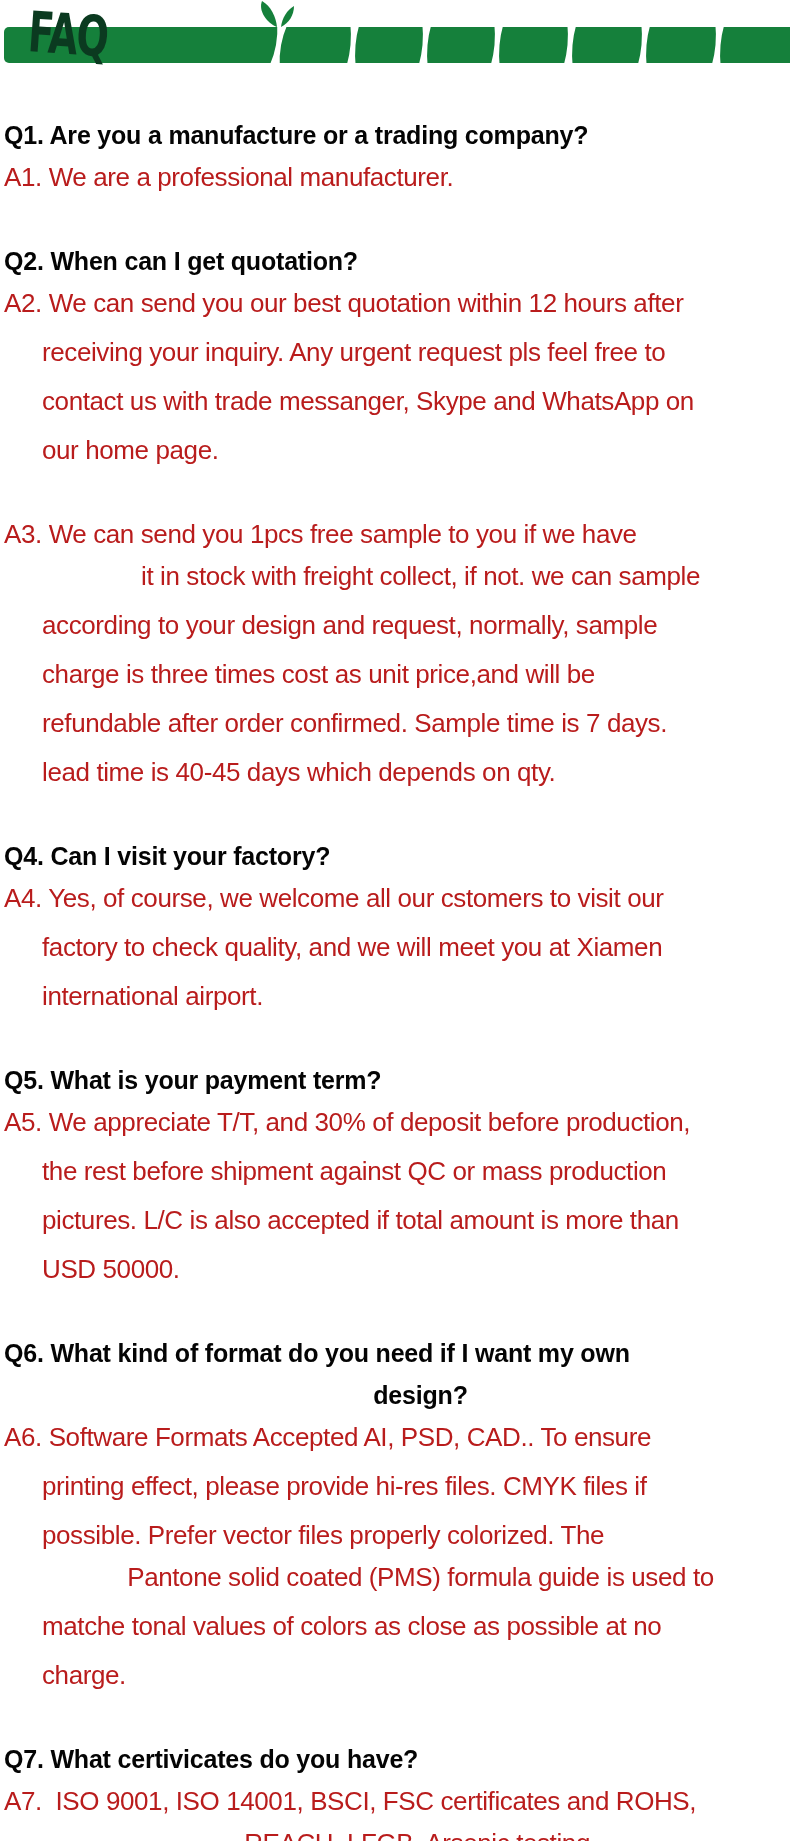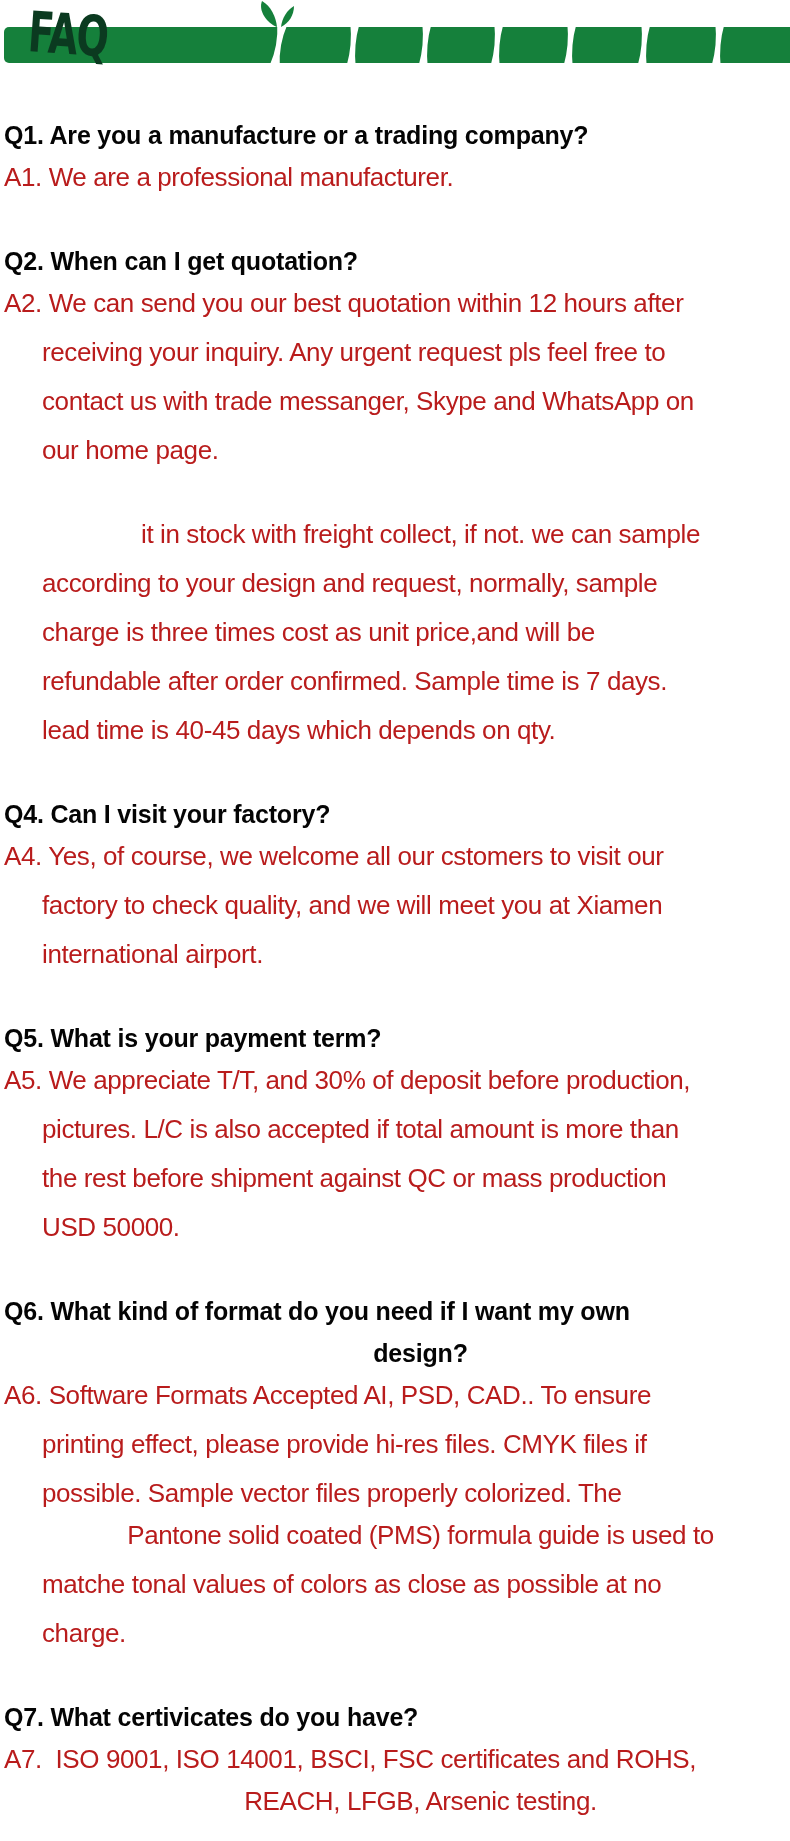--- a/index.html
+++ b/index.html
@@ -97,20 +97,21 @@
     <div>
       <div class="line a-line">A2. We can send you our best quotation within 12 hours after</div>
       <div class="line a-line ind1">receiving your inquiry. Any urgent request pls feel free to</div>
       <div class="line a-line ind1">contact us with trade messanger, Skype and WhatsApp on</div>
       <div class="line a-line ind1">our home page.</div>
     </div>
   </section>
 
   <section class="faq-section">
     <div>
+      <div class="line a-line">A3. We can send you 1pcs free sample to you if we have</div>
       <div class="line a-line ind2">it in stock with freight collect, if not. we can sample</div>
       <div class="line a-line ind1">according to your design and request, normally, sample</div>
       <div class="line a-line ind1">charge is three times cost as unit price,and will be</div>
       <div class="line a-line ind1">refundable after order confirmed. Sample time is 7 days.</div>
       <div class="line a-line ind1">lead time is 40-45 days which depends on qty.</div>
     </div>
   </section>
 
   <section class="faq-section">
     <div>
@@ -122,35 +123,35 @@
       <div class="line a-line ind1">international airport.</div>
     </div>
   </section>
 
   <section class="faq-section">
     <div>
       <div class="line q-line">Q5. What is your payment term?</div>
     </div>
     <div>
       <div class="line a-line">A5. We appreciate T/T, and 30% of deposit before production,</div>
+      <div class="line a-line ind1">the rest before shipment against QC or mass production</div>
       <div class="line a-line ind1">pictures. L/C is also accepted if total amount is more than</div>
-      <div class="line a-line ind1">the rest before shipment against QC or mass production</div>
       <div class="line a-line ind1">USD 50000.</div>
     </div>
   </section>
 
   <section class="faq-section">
     <div>
       <div class="line q-line">Q6. What kind of format do you need if I want my own</div>
       <div class="line q-line ind2">design?</div>
     </div>
     <div>
       <div class="line a-line">A6. Software Formats Accepted AI, PSD, CAD.. To ensure</div>
       <div class="line a-line ind1">printing effect, please provide hi-res files. CMYK files if</div>
-      <div class="line a-line ind1">possible. Sample vector files properly colorized. The</div>
+      <div class="line a-line ind1">possible. Prefer vector files properly colorized. The</div>
       <div class="line a-line ind2">Pantone solid coated (PMS) formula guide is used to</div>
       <div class="line a-line ind1">matche tonal values of colors as close as possible at no</div>
       <div class="line a-line ind1">charge.</div>
     </div>
   </section>
 
   <section class="faq-section">
     <div>
       <div class="line q-line">Q7. What certivicates do you have?</div>
     </div>

